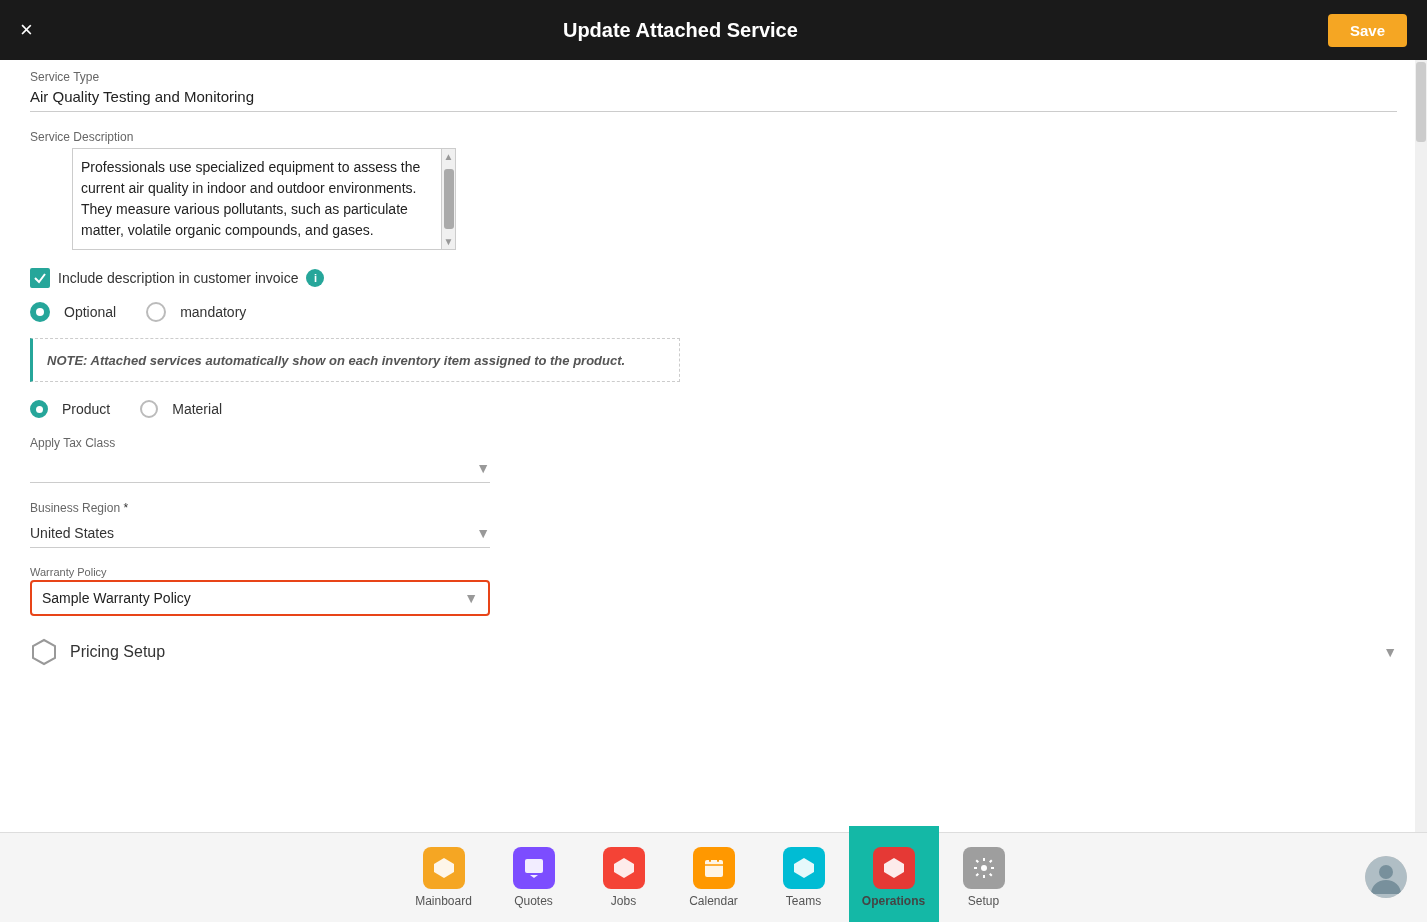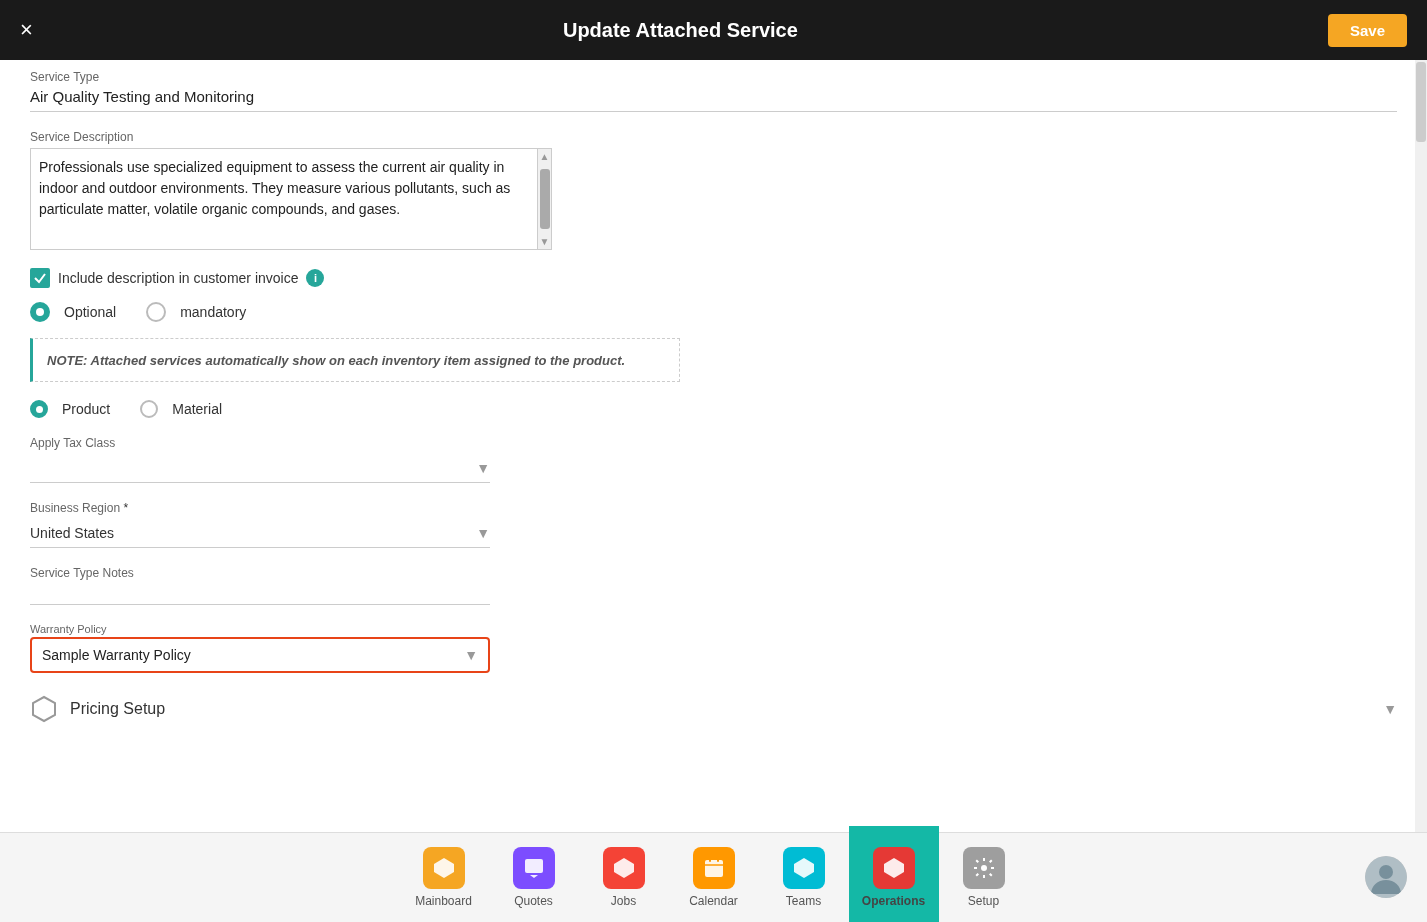--- a/index.html
+++ b/index.html
@@ -68,22 +68,23 @@
     }
     .field-underline {
       border-bottom: 1px solid #ccc;
       padding-bottom: 6px;
     }
 
     
     .desc-wrapper {
       position: relative;
       border: 1px solid #ccc;
-      width: 522px;
+      width: 384px;
       margin-top: 4px;
+      margin-left: 42px;
     }
     .desc-text {
       font-size: 14px;
       color: #222;
       padding: 8px;
       line-height: 1.5;
       min-height: 100px;
       overflow: hidden;
     }
     .desc-scrollbar {
@@ -453,24 +454,20 @@
   </div>
 
   <div class="field-group">
     <span class="field-label required">Business Region</span>
     <div class="br-field">
       <span class="br-value">United States</span>
       <span class="dropdown-arrow">▼</span>
     </div>
   </div>
 
-  <div class="field-group">
-    <div class="stn-label">Service Type Notes</div>
-    <div class="stn-line"></div>
-  </div>
 
   <div class="warranty-wrapper">
     <div class="warranty-label">Warranty Policy</div>
     <div class="warranty-select">
       <span class="warranty-value">Sample Warranty Policy</span>
       <span class="warranty-arrow">▼</span>
     </div>
   </div>
 
   <div class="pricing-row">

